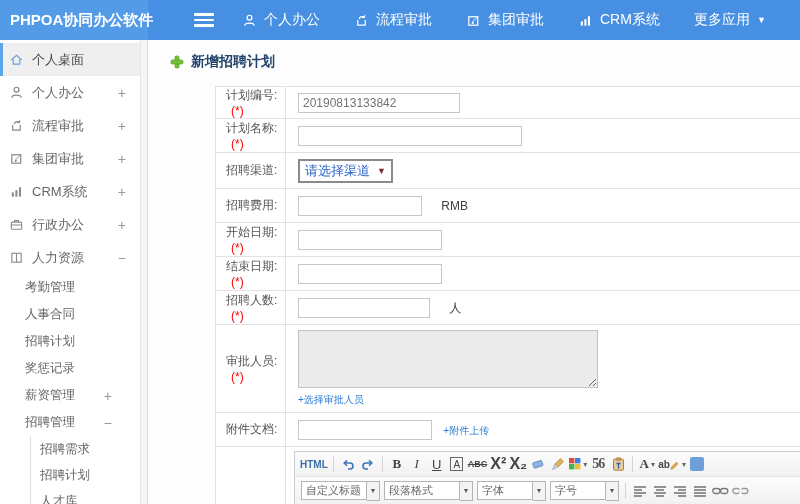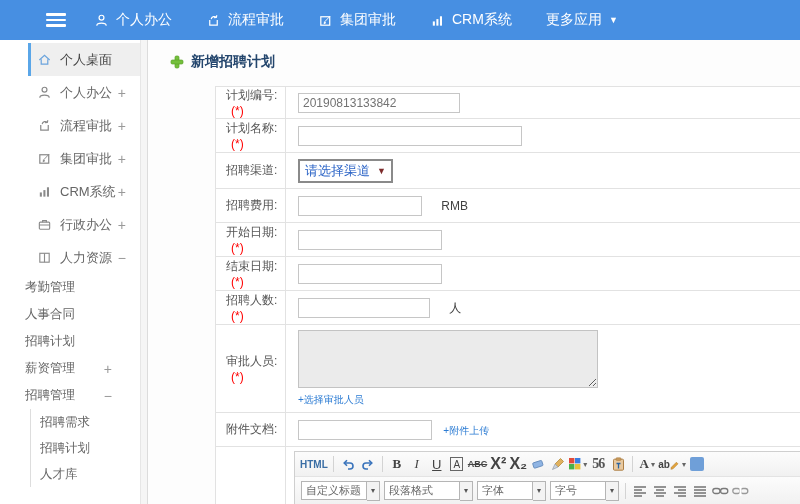--- a/index.html
+++ b/index.html
@@ -20,21 +20,21 @@
 
   
   .shell { display:flex; height:464px; }
   .sidebar { width:140px; background:#fff; padding-top:3px; }
   .scrollstrip { width:8px; background:#f5f5f5; border-left:1px solid #e6e6e6;
     border-right:1px solid #dcdcdc; }
   .main { flex:1; background:#fdfdfd; padding:13px 0 0 22px; overflow:hidden; }
 
   
   .side-item { height:33px; display:flex; align-items:center; padding-left:9px;
-    color:#666; font-size:13px; cursor:pointer;margin-left:28px; }
+    color:#666; font-size:13px; cursor:pointer; }
   .side-item.active { background:#efefef; border-left:3px solid #5aa6e8;
     padding-left:6px; color:#444; }
   .side-item .s-label { margin-left:8px; }
   .expand { margin-left:auto; margin-right:14px; color:#999; font-size:14px; }
   .sub-item { height:27px; display:flex; align-items:center; padding-left:25px;
     color:#666; font-size:12.5px; cursor:pointer; }
   .sub-item .expand { margin-right:28px; }
   .subsub-wrap { margin-left:30px; border-left:1px solid #ddd; }
   .subsub-item { height:26px; display:flex; align-items:center; padding-left:9px;
     color:#666; font-size:12.5px; cursor:pointer; }
@@ -92,20 +92,21 @@
   .dd .box { border:1px solid #b5b5b5; background:#fff; height:19px; line-height:17px;
     font-size:11px; color:#666; padding:0 4px; overflow:hidden; white-space:nowrap; }
   .dd .arrow { border:1px solid #b5b5b5; border-left:none; width:13px; text-align:center;
     font-size:8px; color:#555; background:#f3f3f3; line-height:18px; cursor:pointer; }
   .bw66{width:66px} .bw60{width:76px} .bw56{width:56px}
 </style>
 </head>
 <body>
 
 <div class="topbar">
+  <div class="logo">PHPOA协同办公软件</div>
   <div class="hamburger">
     <div></div>
       <div></div>
       <div></div>
   </div>
   <div class="topnav">
     <div class="topnav-item">
       <svg width="15" height="15" viewBox="0 0 16 16">
           <circle cx="8" cy="5" r="2.6" fill="none" stroke="#fff" stroke-width="1.3"></circle>
           <path d="M3 13.5 c0-3.6 10-3.6 10 0" fill="none" stroke="#fff" stroke-width="1.3"></path>
@@ -202,20 +203,23 @@
     </div>
 
     <div class="sub-item">
       <span>考勤管理</span>
     </div>
     <div class="sub-item">
       <span>人事合同</span>
     </div>
     <div class="sub-item">
       <span>招聘计划</span>
+    </div>
+    <div class="sub-item">
+      <span>奖惩记录</span>
     </div>
     <div class="sub-item">
       <span>薪资管理</span>
       <span class="expand">+</span>
     </div>
     <div class="sub-item">
       <span>招聘管理</span>
       <span class="expand">−</span>
     </div>
 

